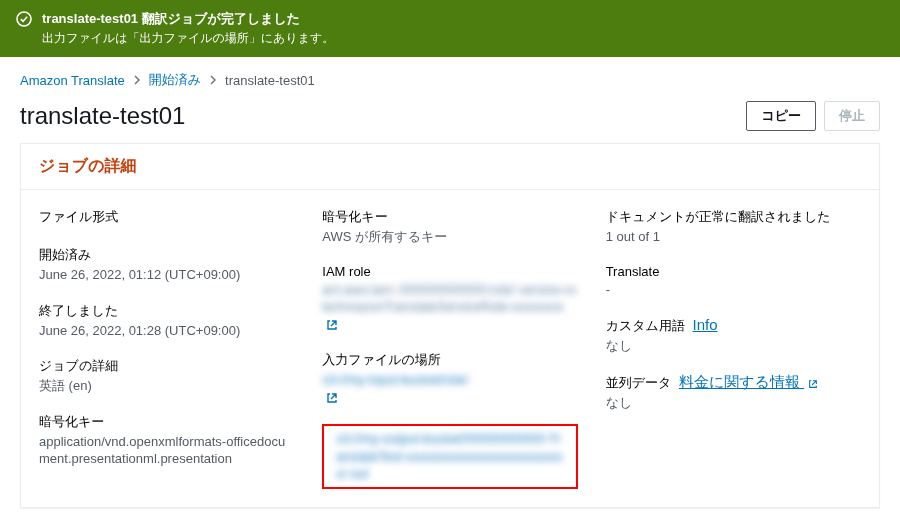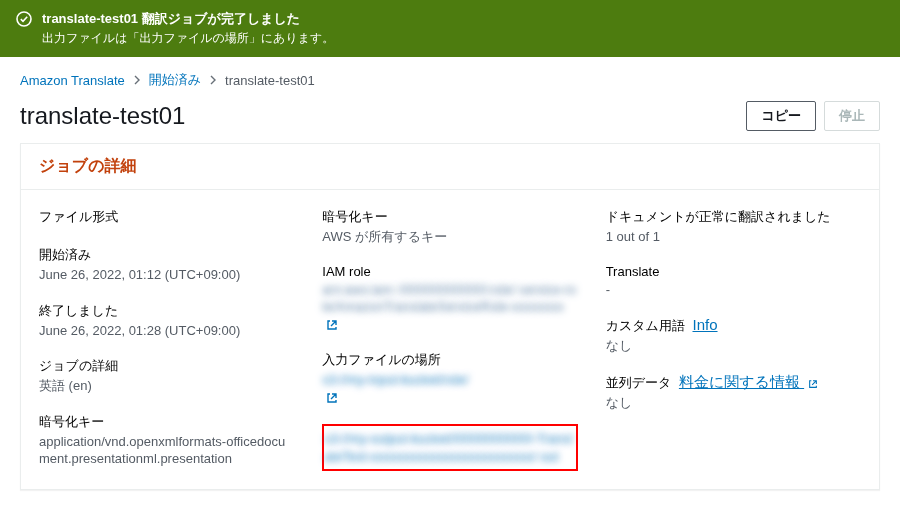--- a/index.html
+++ b/index.html
@@ -103,21 +103,21 @@
     line-height: 1.35;
     display: block;
   }
   .blur.linkish {
     text-shadow: 0 0 7px rgba(0,115,187,.95);
   }
   .ext-icon { margin-left: 4px; }
   .ext-icon svg { vertical-align: -2px; }
   .highlight-box {
     border: 2px solid #ff0000;
-    padding: 4px 0;
+    padding: 4px 12px;
   }
   .chevron { color: #687078; }
 </style>
 </head>
 <body>
 
 <div class="banner">
   <span class="icon-wrap">
     <svg width="16" height="16" viewBox="0 0 16 16">
       <circle cx="8" cy="8" r="7" fill="none" stroke="#fff" stroke-width="1.6"></circle>

